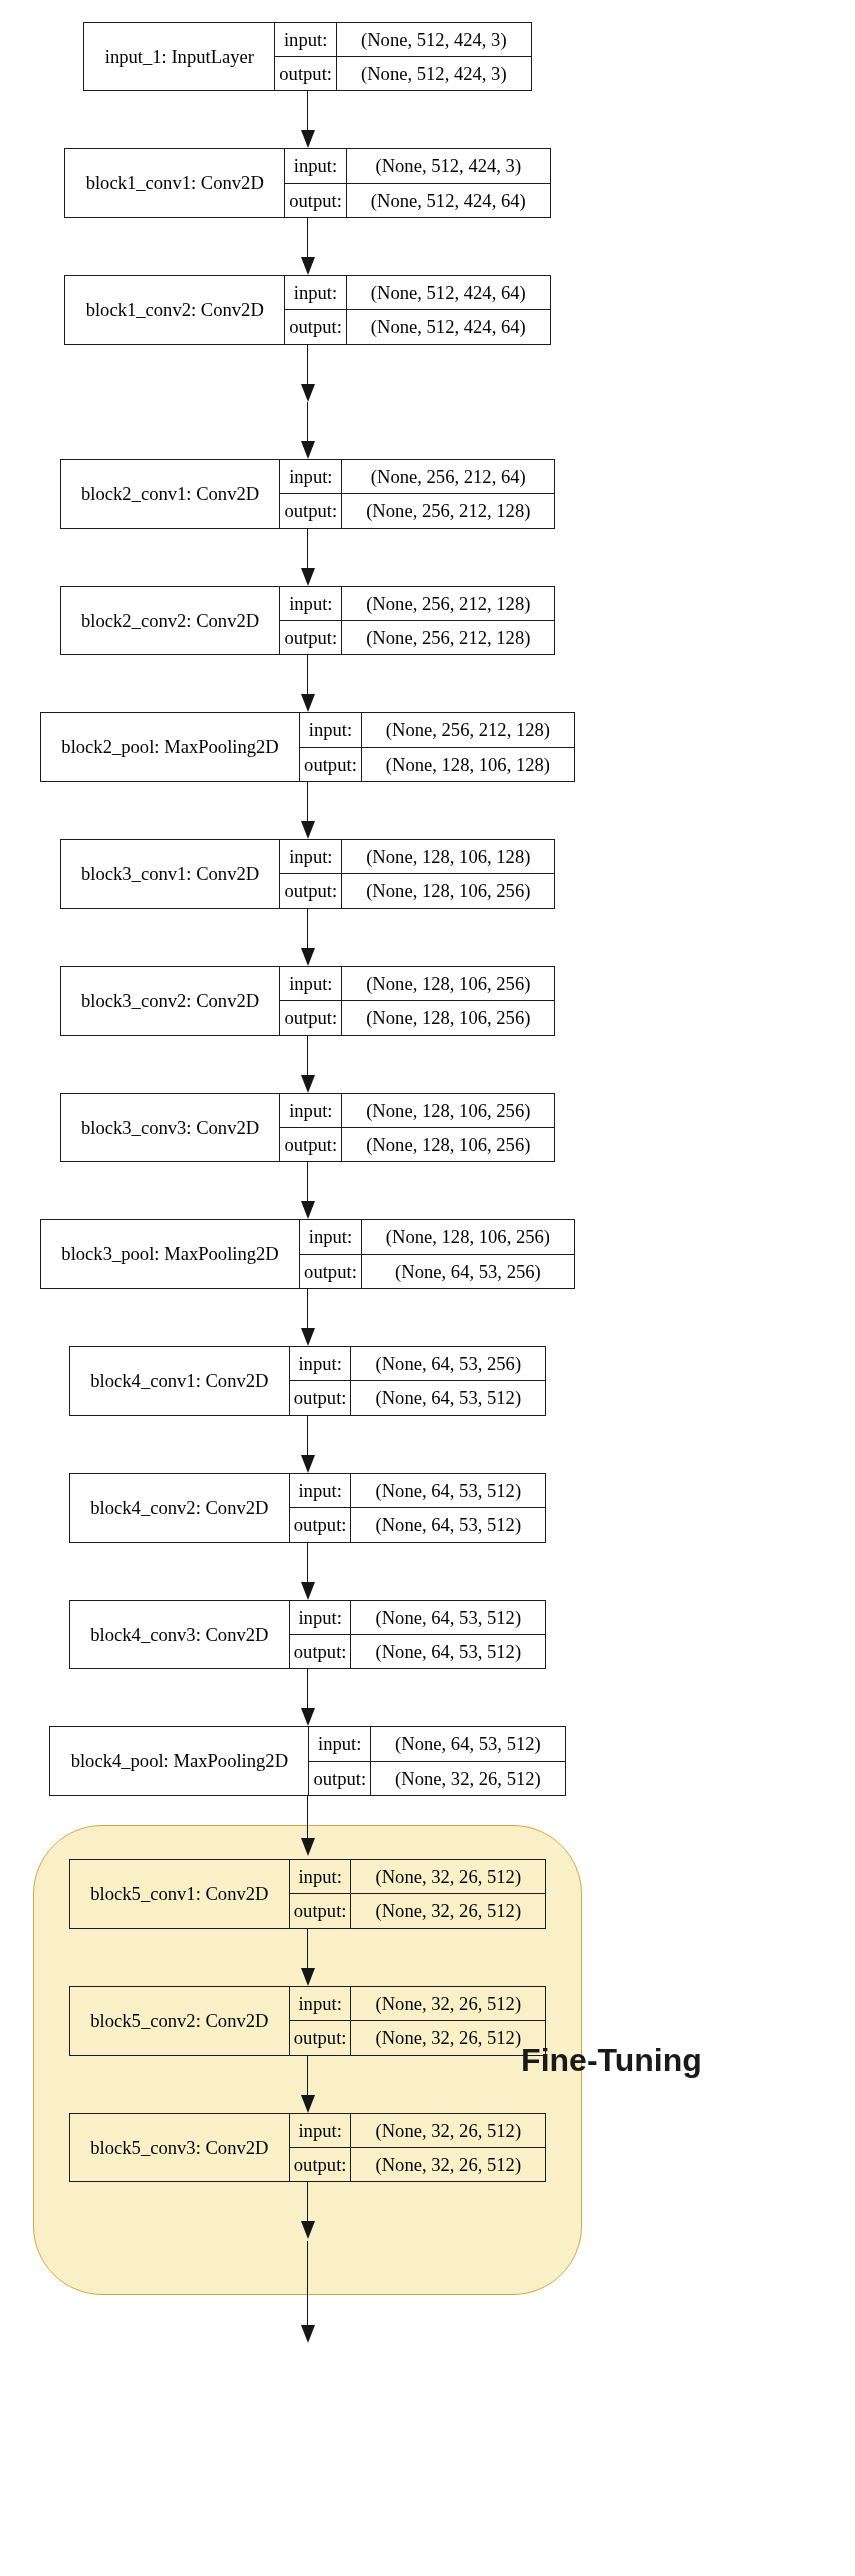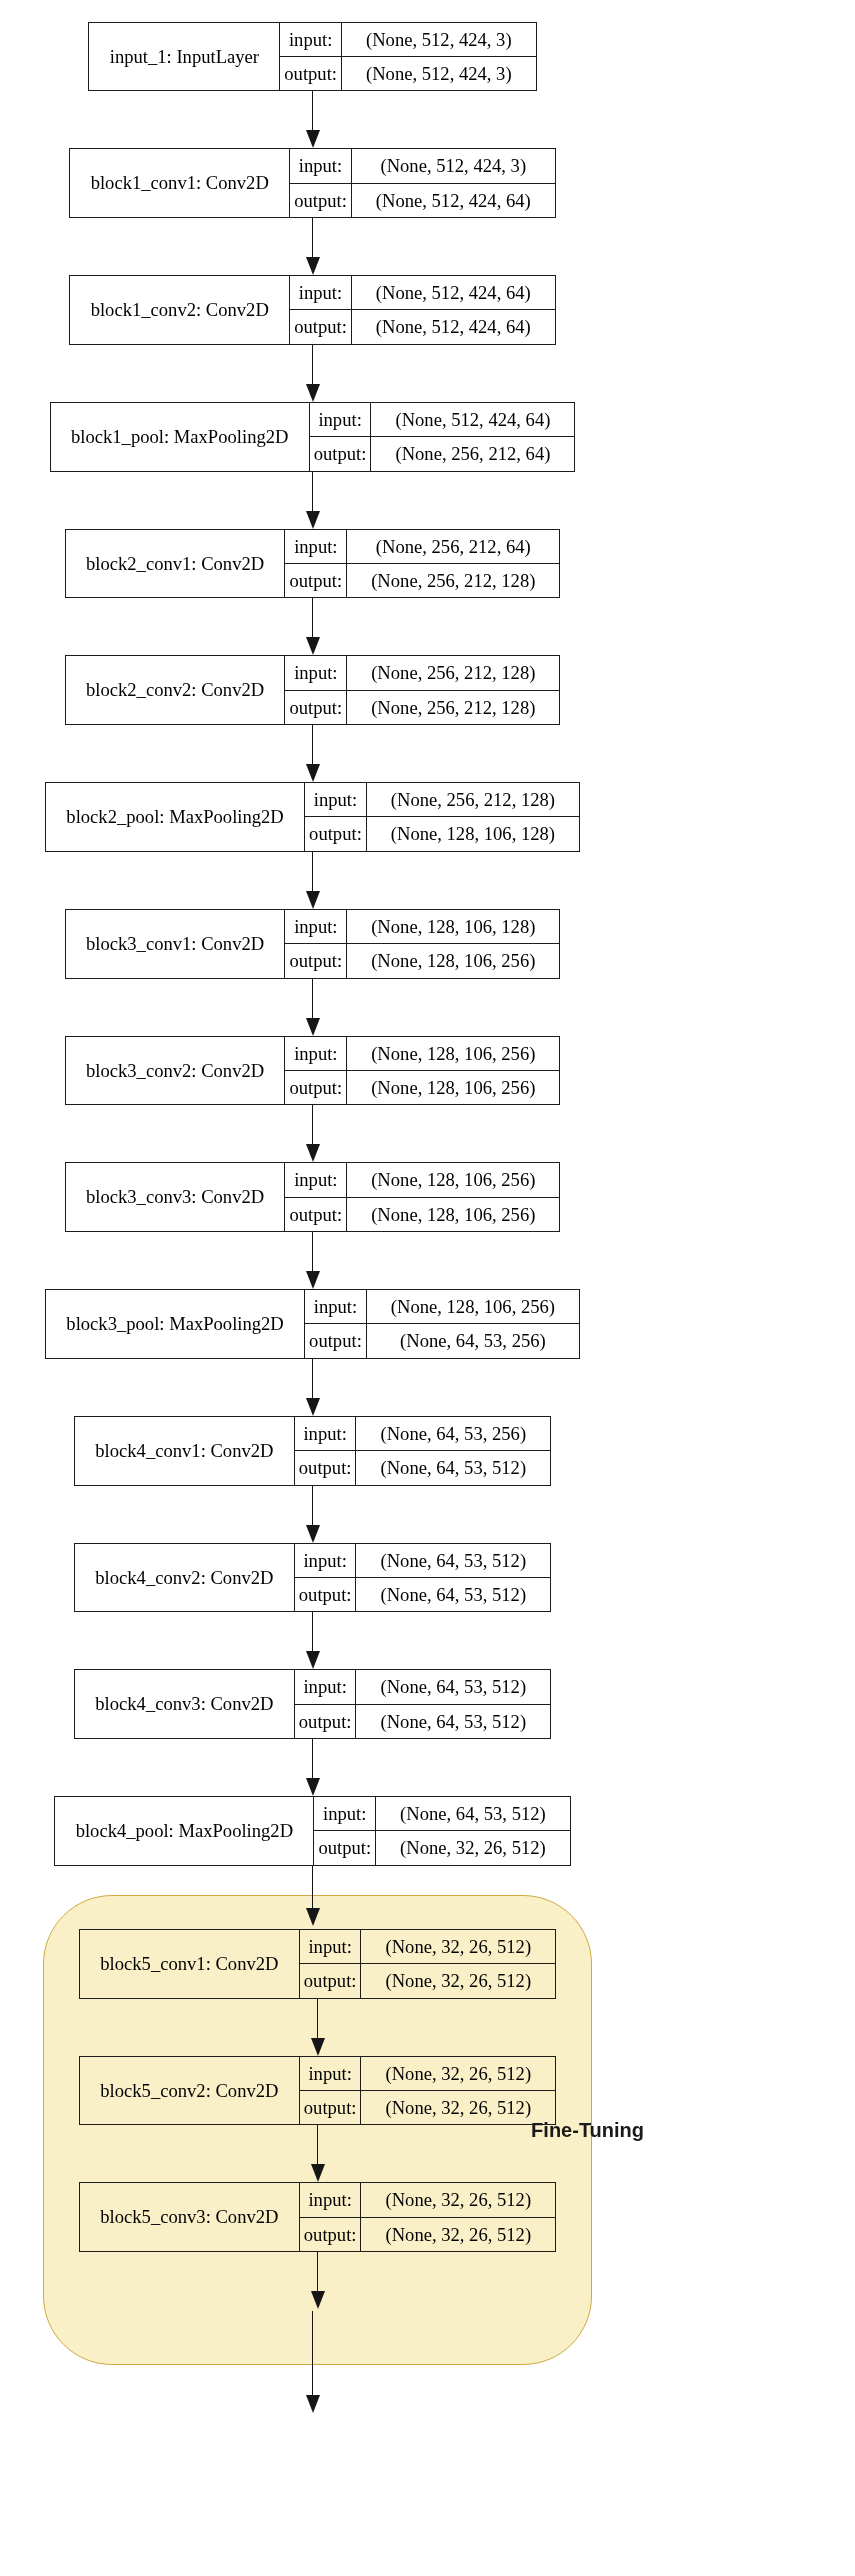--- a/index.html
+++ b/index.html
@@ -78,30 +78,29 @@
   
   .ft-group {
     position: relative;
     display: flex;
     flex-direction: column;
     align-items: center;
     background: #FAF0C8;
     border: 1.8px solid #CFA943;
     border-radius: 69px;
     padding: 33px 35px 55px 35px;
-    margin-left: 10px;
   }
   .ft-label {
     position: absolute;
     top: 50%;
     left: 100%;
     transform: translate(-60px, -50%);
     font-family: "Liberation Sans", "DejaVu Sans", sans-serif;
     font-weight: bold;
-    font-size: 20px;
+    font-size: 32px;
     color: #1a1a1a;
     white-space: nowrap;
     z-index: 3;
   }
 </style>
 </head>
 <body>
 
 <div class="canvas">
   <div class="diagram" id="diagram">
@@ -150,33 +149,20 @@
       <tr>
         <td class="lbl">output:</td>
         <td class="shape">(None, 512, 424, 64)</td>
       </tr>
     </tbody>
   </table>
       <div class="edge">
     <div class="line"></div>
     <div class="head"></div>
   </div>
-      <table class="node">
-    <tbody>
-      <tr>
-        <td class="name" rowspan="2">block1_pool: MaxPooling2D</td>
-        <td class="lbl">input:</td>
-        <td class="shape">(None, 512, 424, 64)</td>
-      </tr>
-      <tr>
-        <td class="lbl">output:</td>
-        <td class="shape">(None, 256, 212, 64)</td>
-      </tr>
-    </tbody>
-  </table>
       <div class="edge">
     <div class="line"></div>
     <div class="head"></div>
   </div>
       <table class="node">
     <tbody>
       <tr>
         <td class="name" rowspan="2">block2_conv1: Conv2D</td>
         <td class="lbl">input:</td>
         <td class="shape">(None, 256, 212, 64)</td>

